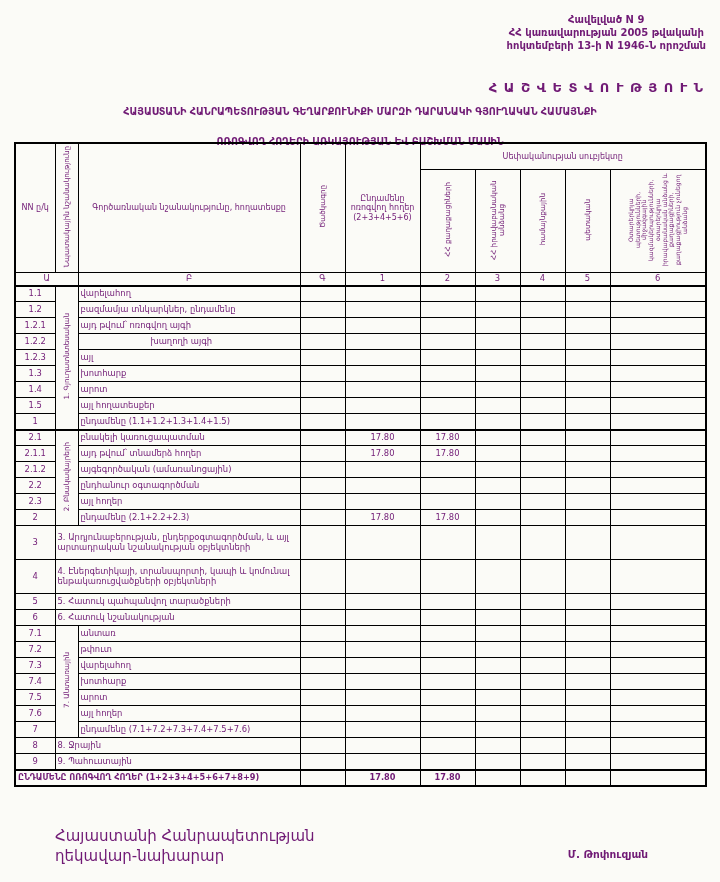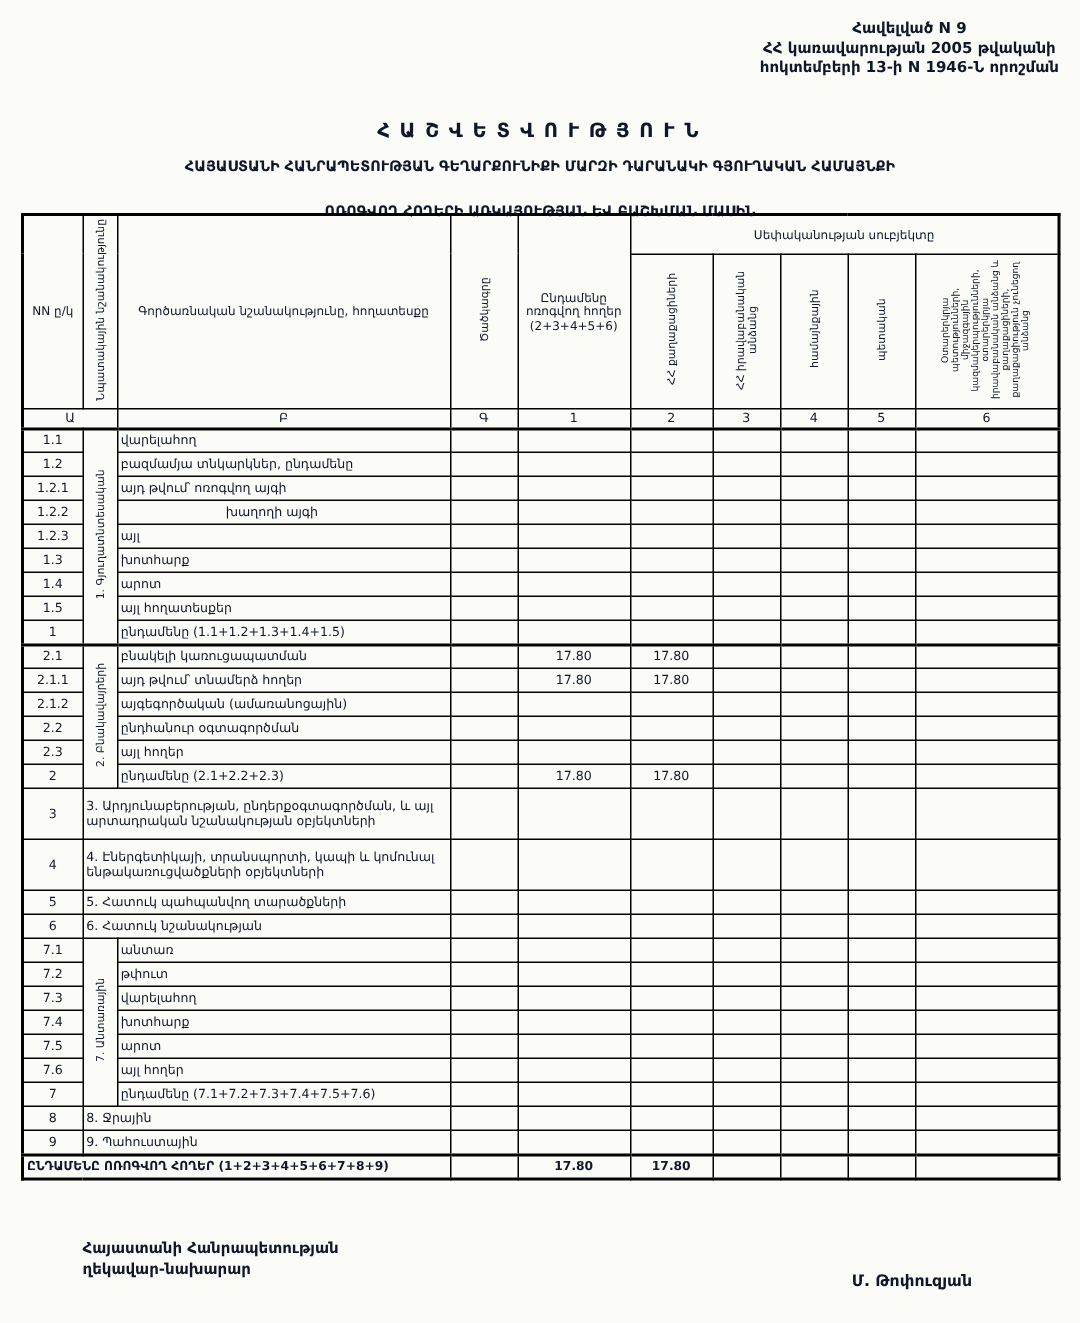--- a/index.html
+++ b/index.html
@@ -1,30 +1,30 @@
 <!DOCTYPE html>
 <html><head>
 <meta charset="utf-8">
 <style>
   * { box-sizing: border-box; }
   html,body { margin:0; padding:0; background:#e8e8e8; }
   .page {
     width:720px; height:882px; margin:0 auto; position:relative;
-    background:#fbfbf7; color:#0f172a;
+    background:#fbfbf7; color:#701a75;
     font-family:"DejaVu Sans", sans-serif;
     overflow:hidden;
   }
   .appendix {
     position:absolute; top:13px; right:14px;
     text-align:center; font-weight:bold;
     font-size:10px; line-height:1.3;
   }
   .main-title {
-    position:absolute; top:80px; left:0; right:2px;
-    text-align:center; font-weight:bold; font-size:13px; letter-spacing:1px;
+    position:absolute; top:80px; left:0; right:16px;
+    text-align:right; font-weight:bold; font-size:13px; letter-spacing:1px;
   }
   .sub1 {
     position:absolute; top:106px; left:0; right:0;
     text-align:center; font-weight:bold; font-size:9.6px;
   }
   .sub2 {
     position:absolute; top:136px; left:0; right:0;
     text-align:center; font-weight:bold; font-size:9.6px;
   }
   table.land {
@@ -51,21 +51,21 @@
   tbody tr.tall { height:34px; }
   td.num { text-align:center; }
   td.desc { text-align:left; }
   td.desc.indent { padding-left:72px; }
   td.val { text-align:center; }
   td.vcell { text-align:center; padding:0; }
   tr.sec td { border-top:2px solid #000; }
   tr.grand td { border-top:2px solid #000; font-weight:bold; font-size:8.2px; }
   .footer-left {
     position:absolute; left:55px; top:826px;
-    font-weight:bold; font-size:10px; line-height:1.35;
+    font-weight:normal; font-size:15px; line-height:1.35;
   }
   .footer-right {
     position:absolute; right:72px; top:848px;
     font-weight:bold; font-size:10.5px;
   }
 </style>
 </head>
 <body>
 
 <div class="page">

